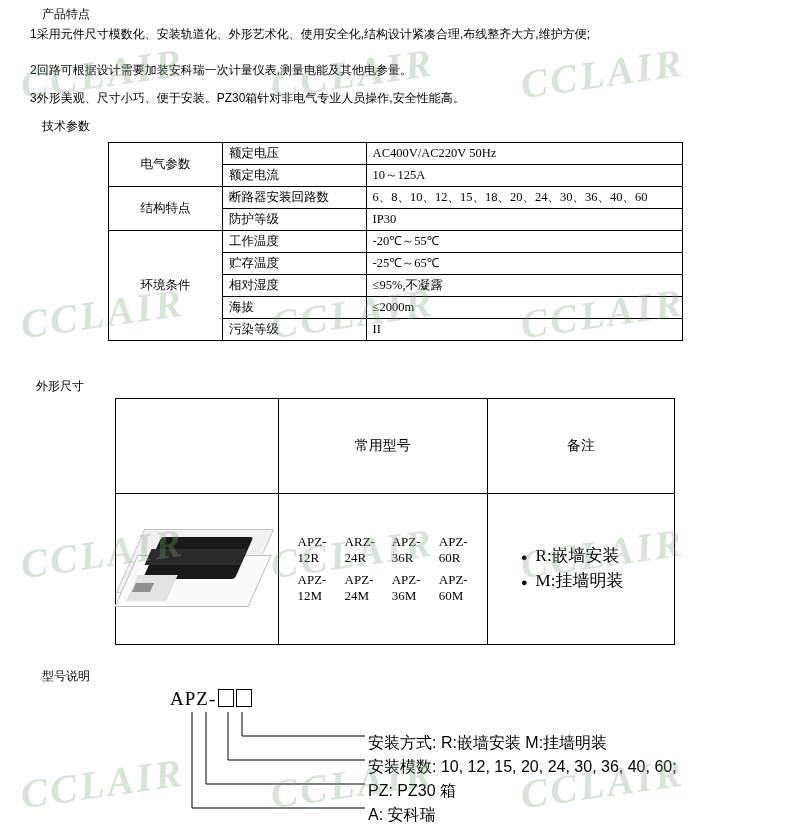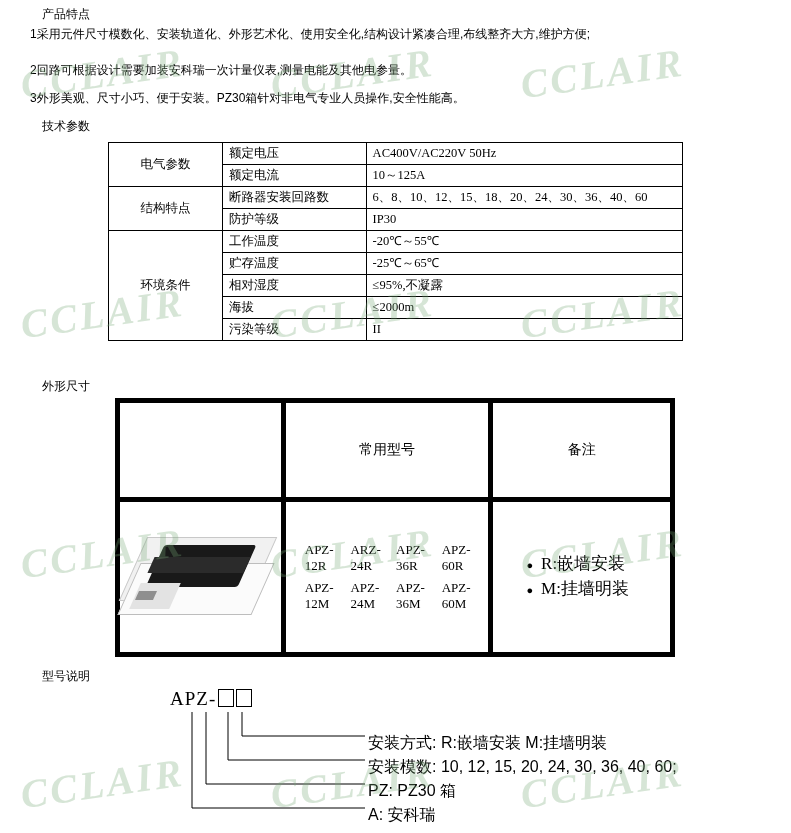--- a/index.html
+++ b/index.html
@@ -77,34 +77,34 @@
     width: 108px;
   }
   #spec-table td.lbl {
     width: 140px;
   }
   #spec-table td.val {
     width: 320px;
   }
 
   
-  #dim-title { position: absolute; left: 42px; top: 378px; }
+  #dim-title { position: absolute; left: 36px; top: 378px; }
 
   
   #model-table {
     position: absolute;
     left: 115px;
     top: 398px;
     width: 560px;
     border-collapse: collapse;
     font-size: 13px;
     font-family: "Liberation Serif", serif;
   }
   #model-table td {
-    border: 5px solid #000000;
+    border: 1px solid #000000;
     vertical-align: middle;
   }
   #model-table td.head {
     text-align: center;
     height: 92px;
     font-size: 14px;
   }
   #model-table td.body {
     height: 148px;
   }

